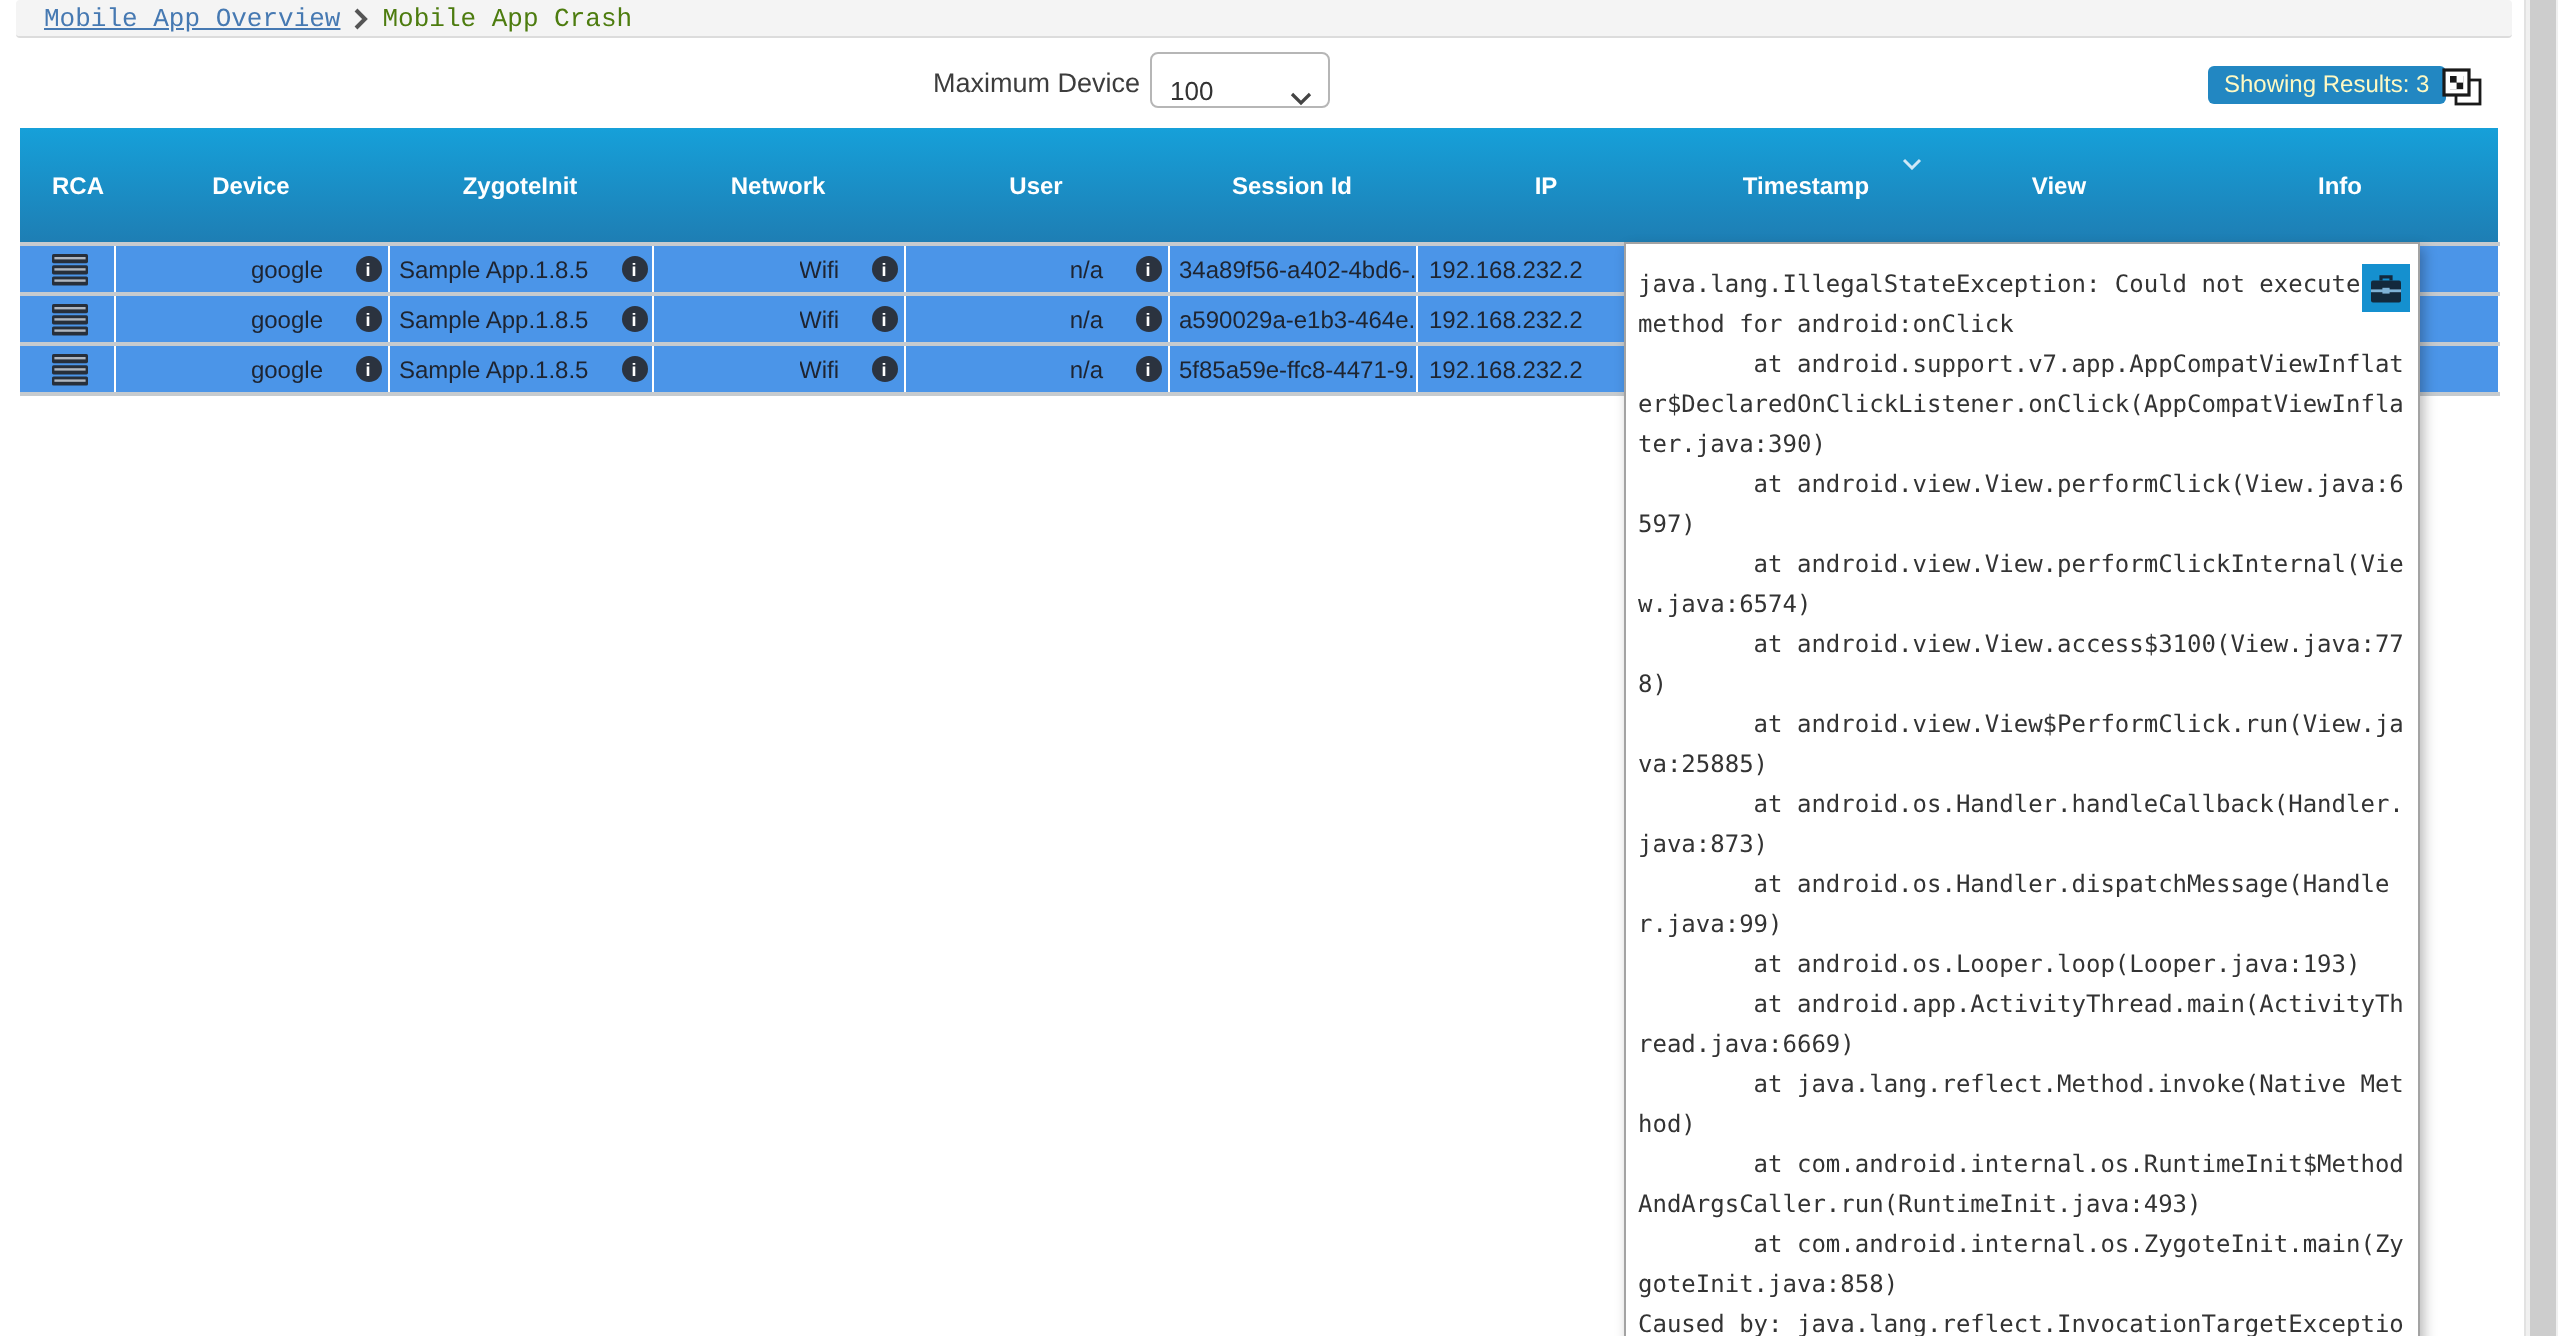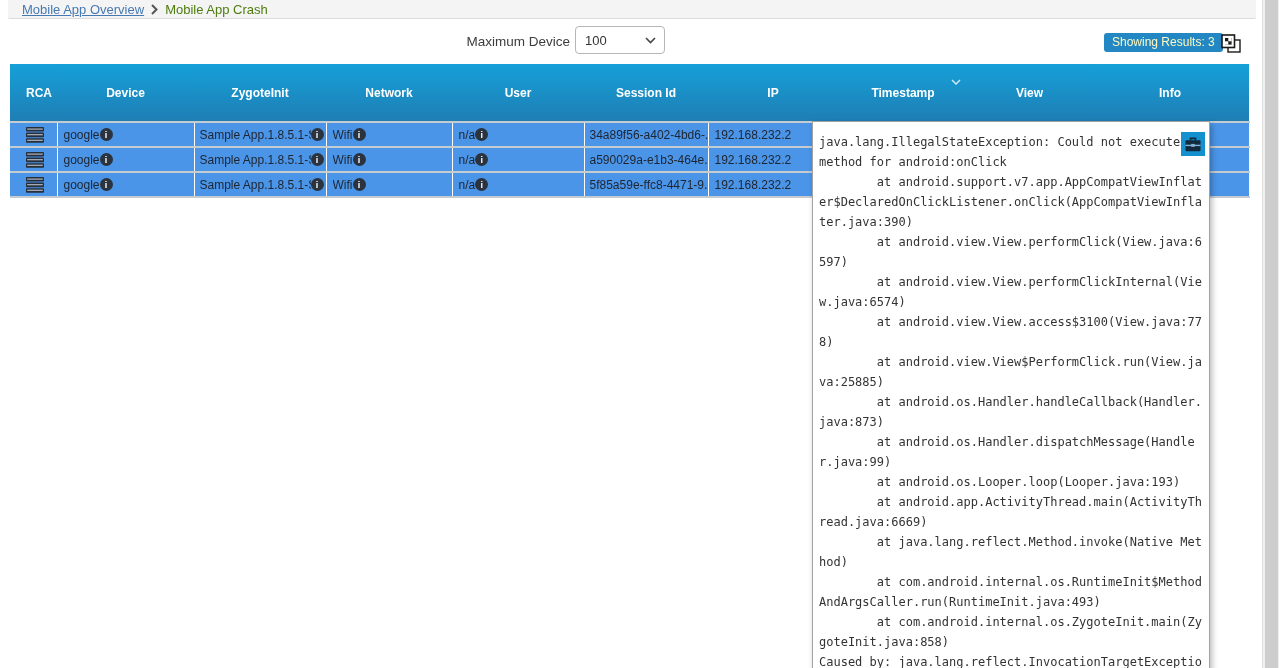--- a/index.html
+++ b/index.html
@@ -2,47 +2,47 @@
 <html><head>
 <meta charset="utf-8">
 <style>
   html,body{margin:0;padding:0;background:#fff;}
   .screen{position:relative;width:1279px;height:668px;overflow:hidden;background:#fff;
           font-family:"Liberation Sans",sans-serif;}
 
   
   .breadcrumb{position:absolute;left:8px;top:0;width:1248px;height:19px;box-sizing:border-box;
     background:#f4f4f4;border-bottom:1px solid #dcdcdc;border-radius:2px;
-    display:flex;align-items:center;gap:7px;padding-left:14px;font-size:13px;}
+    display:flex;align-items:center;gap:7px;padding-left:14px;font-size:13px;font-family:Liberation Mono, monospace;}
   .breadcrumb a{color:#4679b2;text-decoration:underline;cursor:pointer;}
   .crumb-current{color:#4d7c0f;}
   .crumb-sep{display:inline-flex;margin-top:1px;}
 
   
   .max-label{position:absolute;left:452px;top:34px;width:118px;text-align:right;
     font-size:13.5px;color:#3d3d3d;}
   .select-box{position:absolute;left:575px;top:26px;width:90px;height:28px;box-sizing:border-box;
-    border:1px solid #b6b6b6;border-radius:4px;background:#fff;display:flex;align-items:center;
+    border:1px solid #b6b6b6;border-radius:4px;background:#fff;display:flex;align-items:flex-end;
     justify-content:space-between;padding:0 8px 0 9px;font-size:13px;color:#333;cursor:pointer;}
   .badge{position:absolute;left:1104px;top:33px;height:19px;line-height:19px;padding:0 8px;
     background:#2287c2;border-radius:3px;color:#fef9c3;font-size:12px;}
   .copy-icon{position:absolute;left:1221px;top:34px;cursor:pointer;}
 
   
   table.crash{position:absolute;left:10px;top:64px;width:1239px;border-collapse:collapse;
     table-layout:fixed;}
   table.crash th{height:25px;background:linear-gradient(#16a0d9,#1e7eb4);color:#fff;
     font-size:12px;font-weight:bold;text-align:center;padding:16px;position:relative;overflow:hidden;}
   table.crash td{height:25px;background:#4b95e8;border-top:2px solid #c6cbcf;
     border-right:1px dotted rgba(255,255,255,.8);font-size:12px;color:#1e2430;
     padding:0 3px 0 6px;overflow:hidden;white-space:nowrap;box-sizing:border-box;vertical-align:middle;}
   table.crash tr:last-child td{border-bottom:2px solid #c6cbcf;}
   td.rca{text-align:center;padding:0;}
   .rca-btn{display:inline-flex;vertical-align:middle;cursor:pointer;}
-  .cellflex{display:flex;align-items:center;justify-content:flex-start;gap:0;}
+  .cellflex{display:flex;align-items:center;justify-content:flex-end;gap:16px;}
   .cellflex .txt{overflow:hidden;white-space:nowrap;min-width:0;}
   .info-dot{width:13px;height:13px;border-radius:50%;background:#2b333f;color:#fff;
     font-size:9px;font-weight:bold;display:inline-flex;align-items:center;justify-content:center;
     flex:0 0 auto;cursor:pointer;}
   td.center{text-align:center;}
   .sort-caret{position:absolute;right:7px;top:10px;}
 
   
   .popup{position:absolute;left:812px;top:121px;width:398px;height:600px;box-sizing:border-box;
     background:#fff;border:1px solid #a3a3a3;box-shadow:2px 3px 6px rgba(0,0,0,.28);

